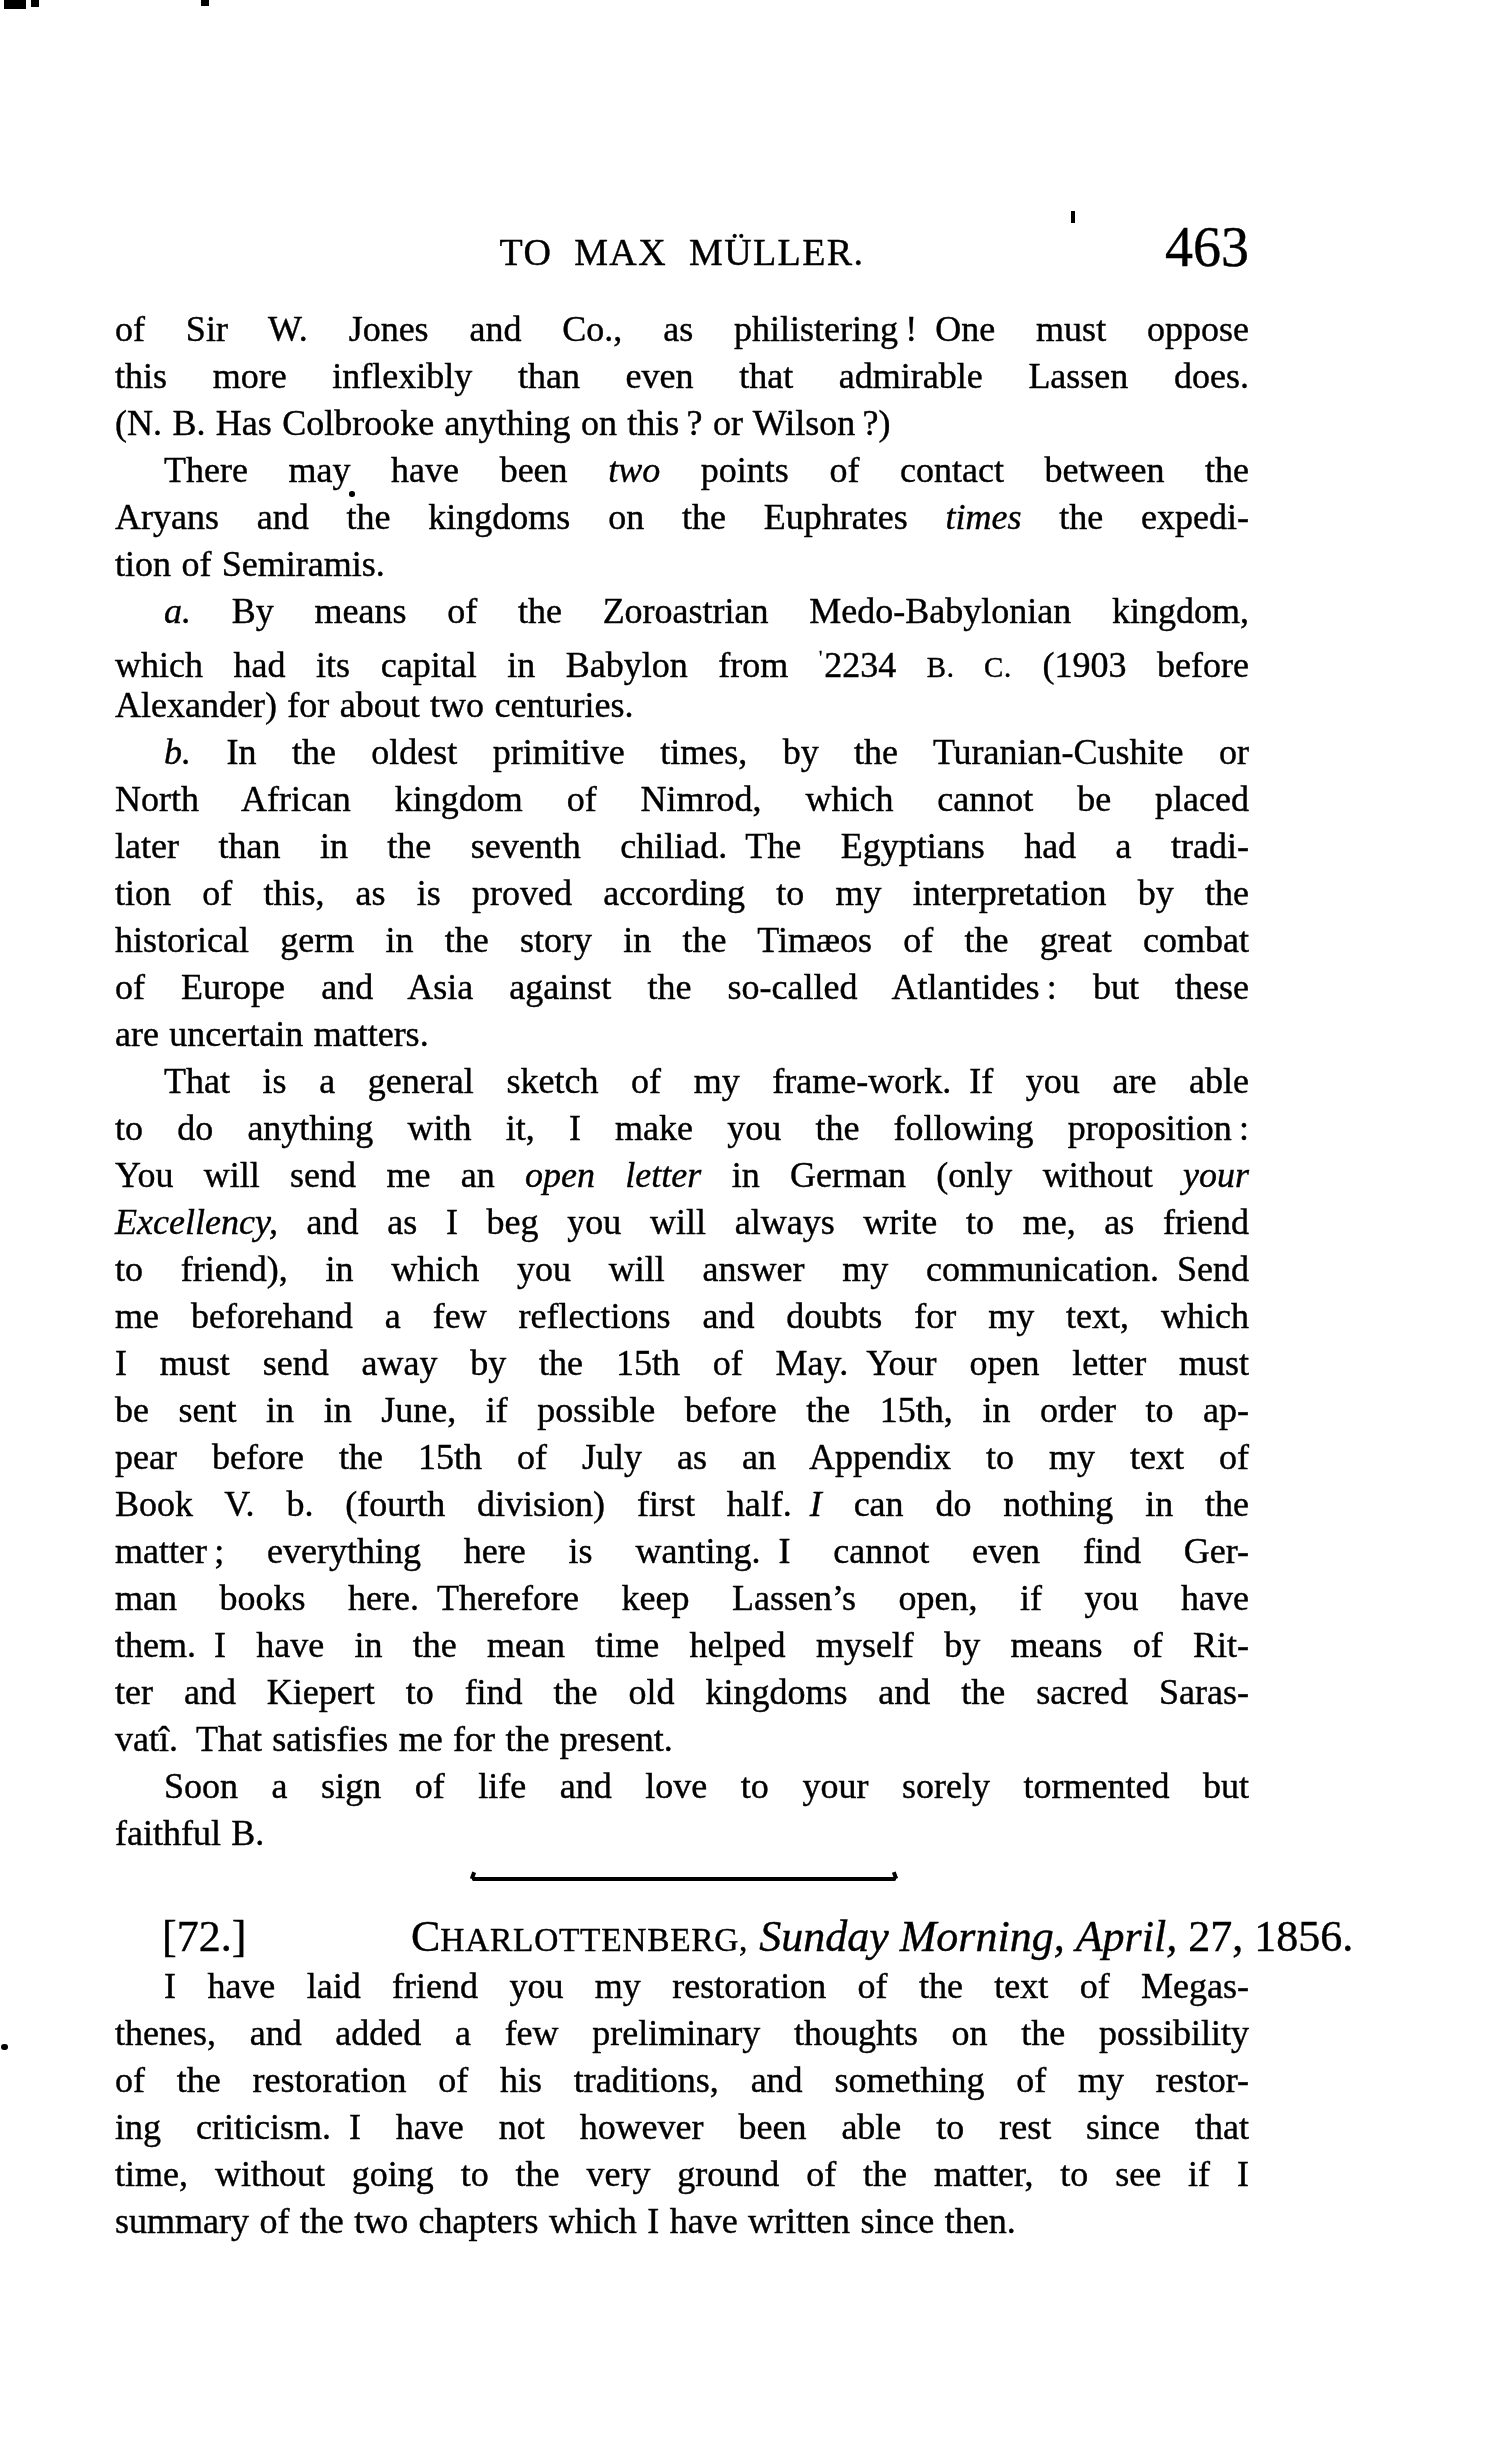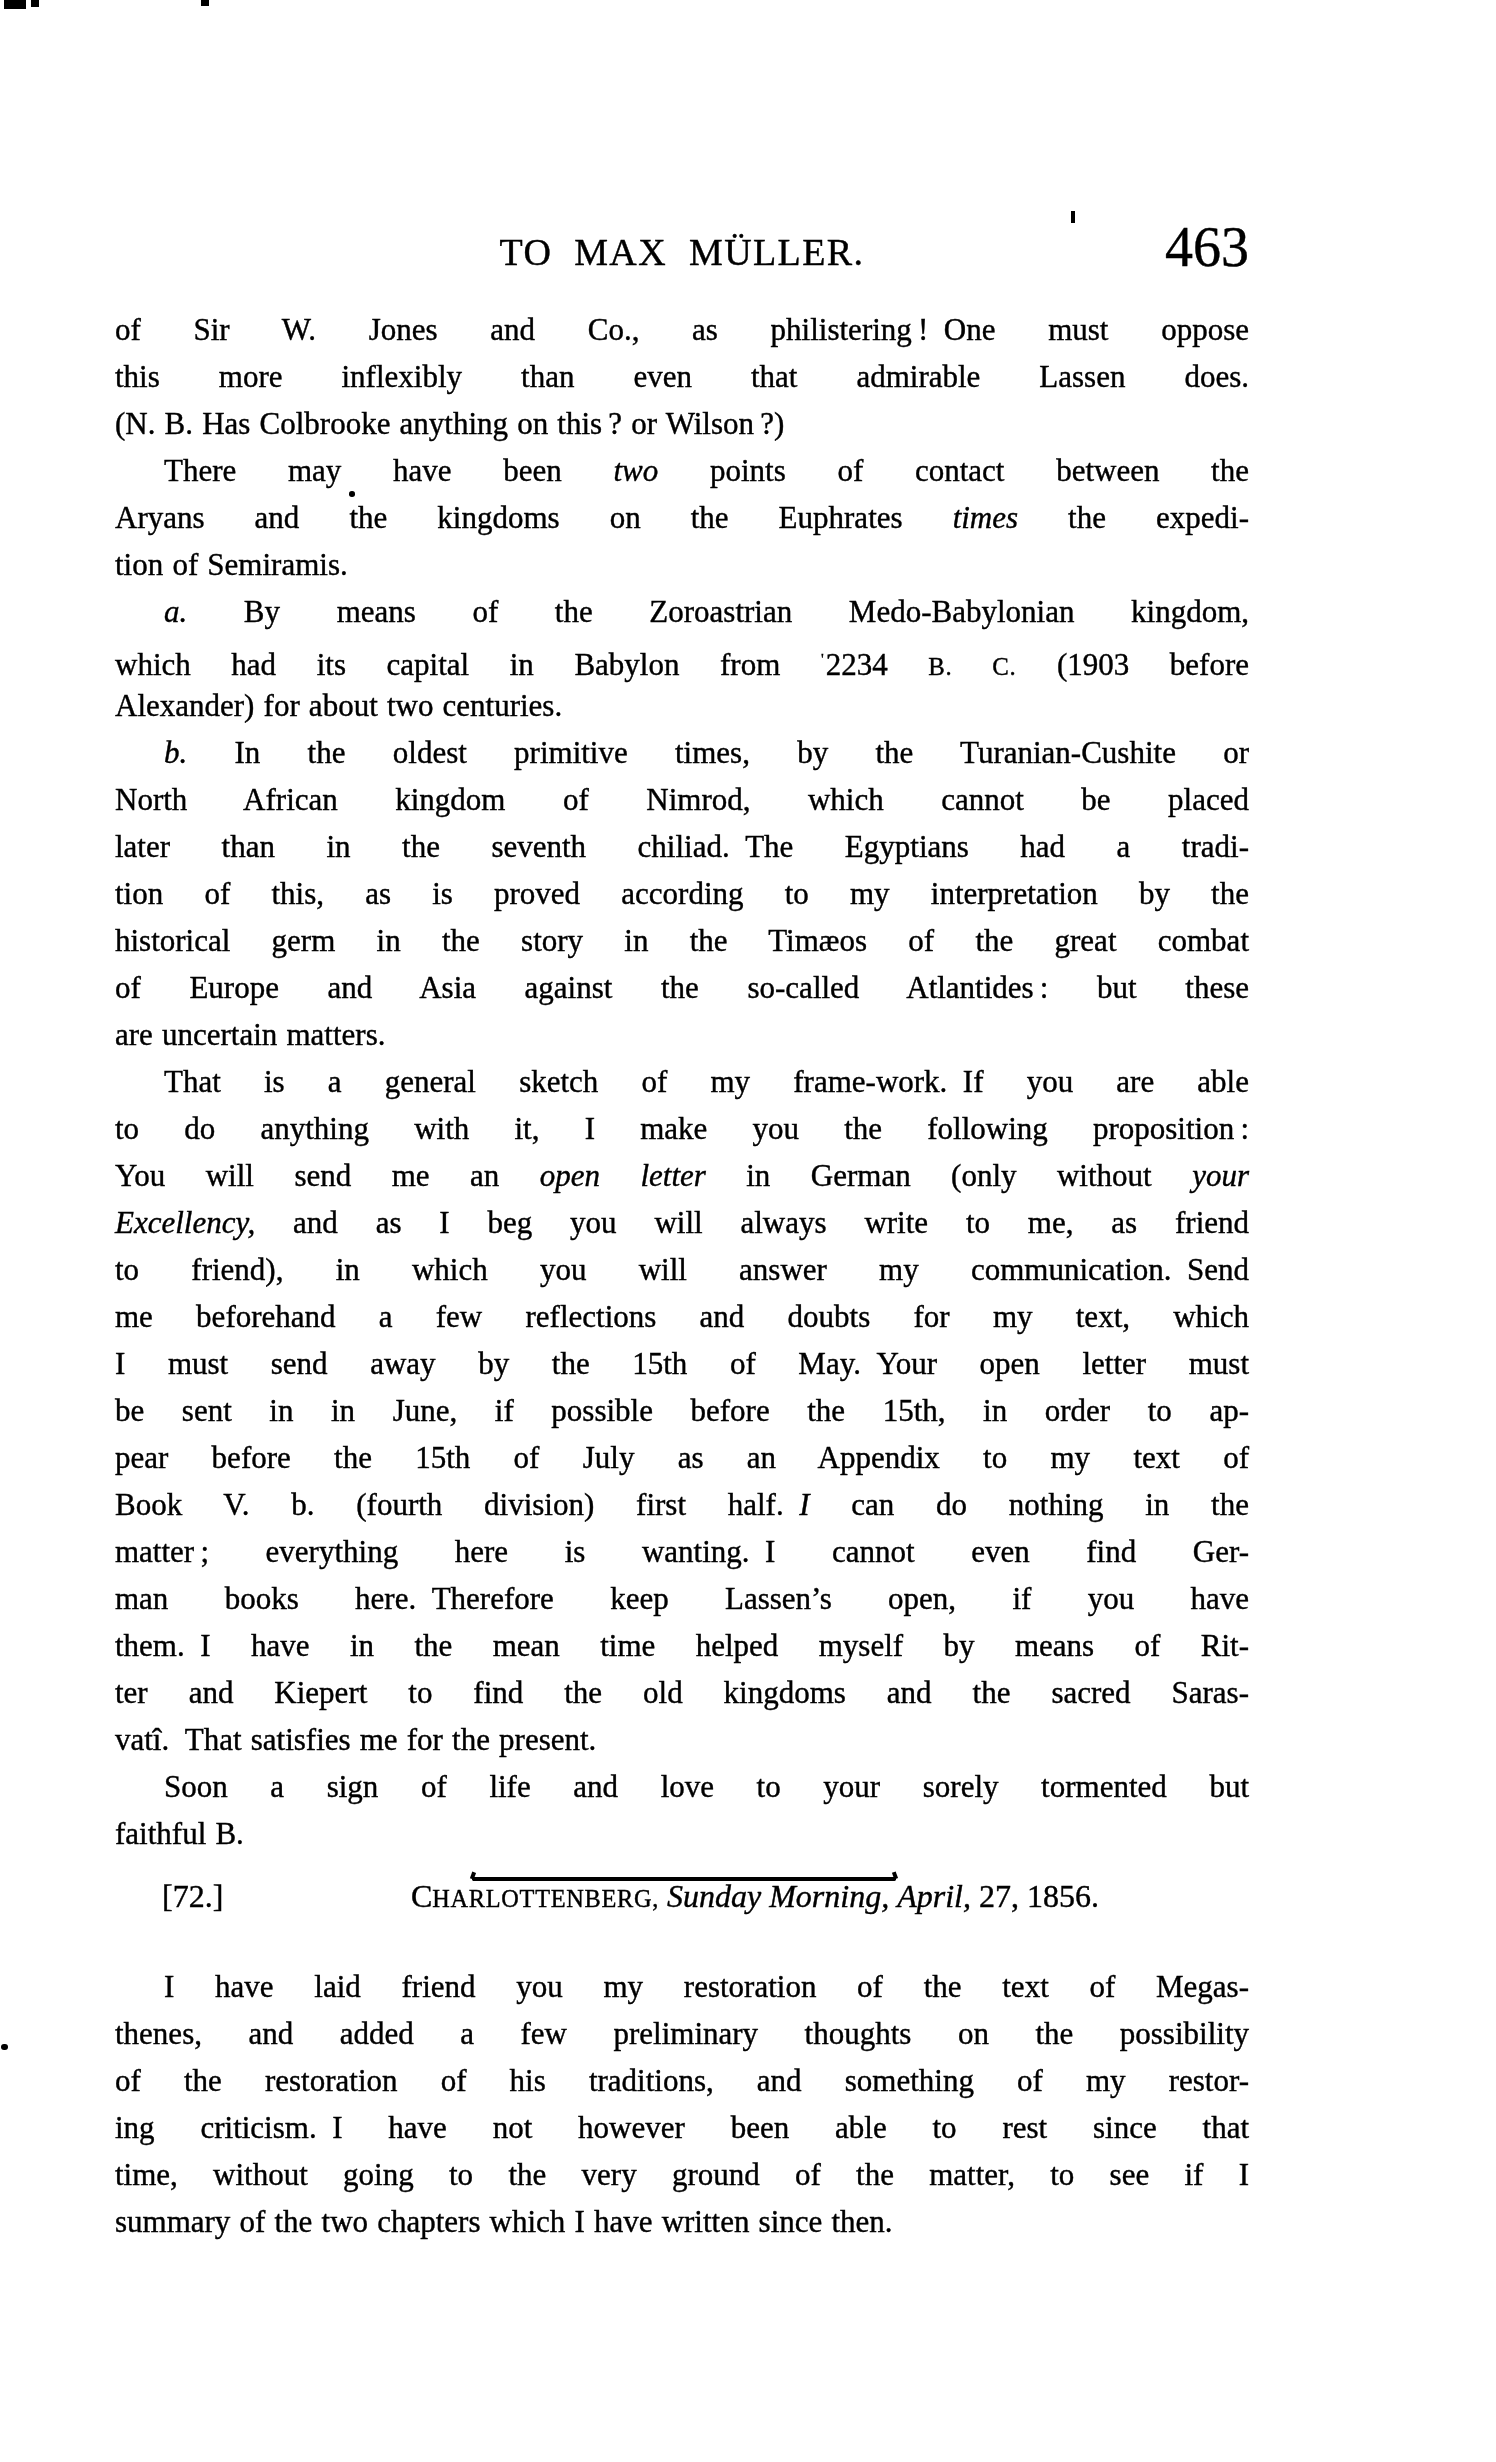--- a/index.html
+++ b/index.html
@@ -16,21 +16,21 @@
     position:absolute;left:115px;top:230px;width:1134px;
     text-align:center;font-size:38px;letter-spacing:1.4px;word-spacing:11px;
     white-space:nowrap;
   }
   .page-number{
     position:absolute;left:115px;top:215px;width:1134px;
     text-align:right;font-size:56px;
   }
   .body-block{
     position:absolute;left:115px;width:1134px;
-    font-size:31px;
+    font-size:36px;
   }
   #body-main{top:306px;}
   #body-letter{top:1963px;}
   .line{
     line-height:47px;height:47px;
     text-align:justify;text-align-last:justify;
     word-spacing:1.4px;
   }
   .line.indent{text-indent:49px;}
   .line.last{text-align:left;text-align-last:auto;}
@@ -39,22 +39,22 @@
   .sc-lead .sc-rest{font-size:0.76em;letter-spacing:0.7px;}
   .sup-mark{font-size:0.5em;vertical-align:0.7em;margin-right:2.1px;}
   .rule{
     position:absolute;left:472px;top:1877px;width:424px;height:4.2px;
     background:#000;border-radius:1.4px;
   }
   .rule::before,.rule::after{content:"";position:absolute;top:-4.9px;width:3.5px;height:7px;background:#000;}
   .rule::before{left:-0.7px;transform:rotate(20deg);}
   .rule::after{right:-0.7px;transform:rotate(-20deg);}
   .letter-heading{
-    position:absolute;left:115px;top:1873px;width:1134px;height:47px;
-    line-height:47px;font-size:32px;
+    position:absolute;left:115px;top:1913px;width:1134px;height:47px;
+    line-height:47px;font-size:44px;
   }
   .heading-number{position:absolute;left:47px;}
   .heading-text{position:absolute;left:296px;white-space:nowrap;}
   .artifact{position:absolute;background:#000;}
   .artifact.round{border-radius:50%;}
 </style>
 </head>
 <body>
 
 <div class="page">

